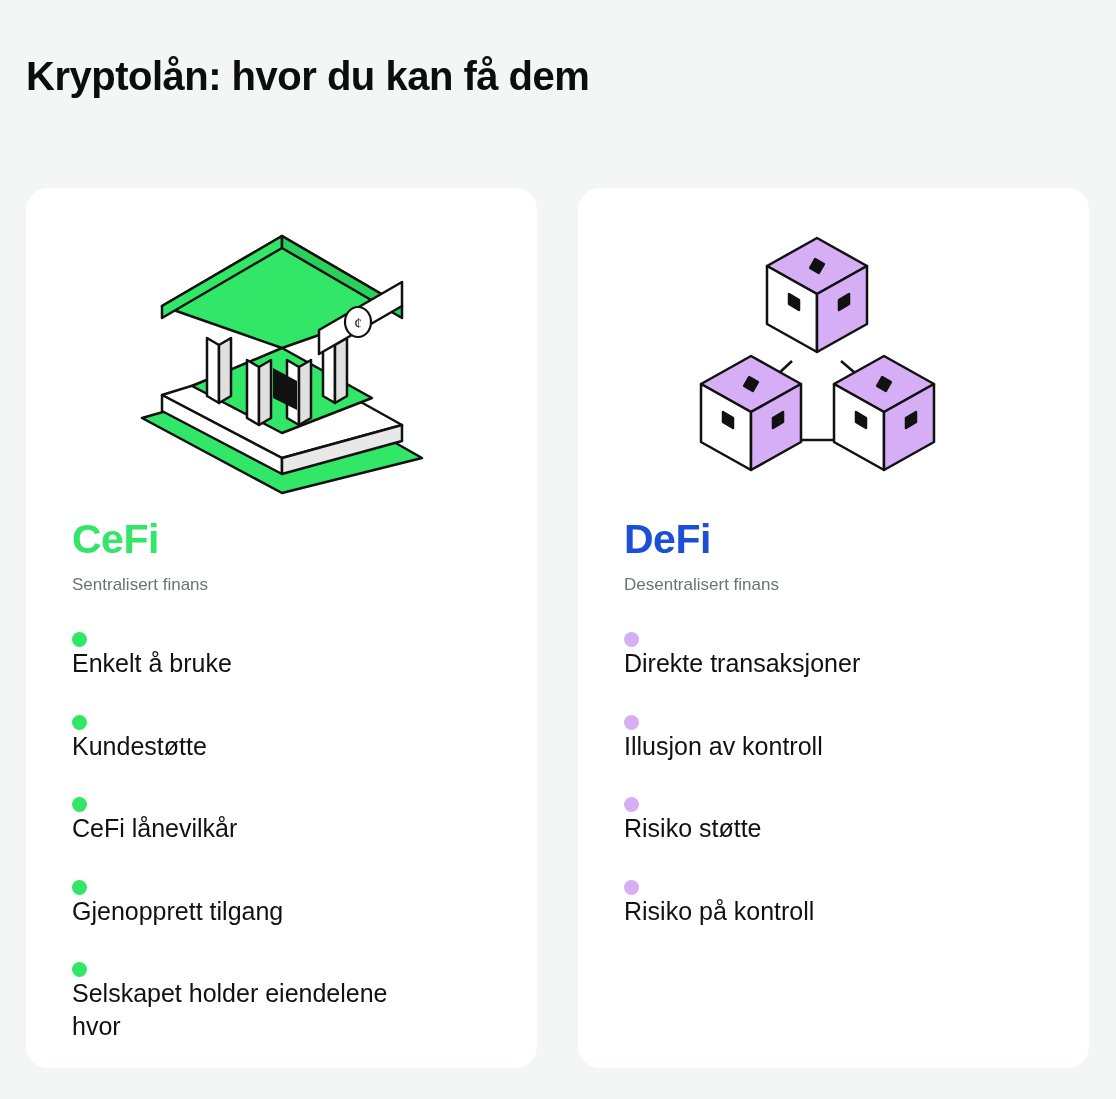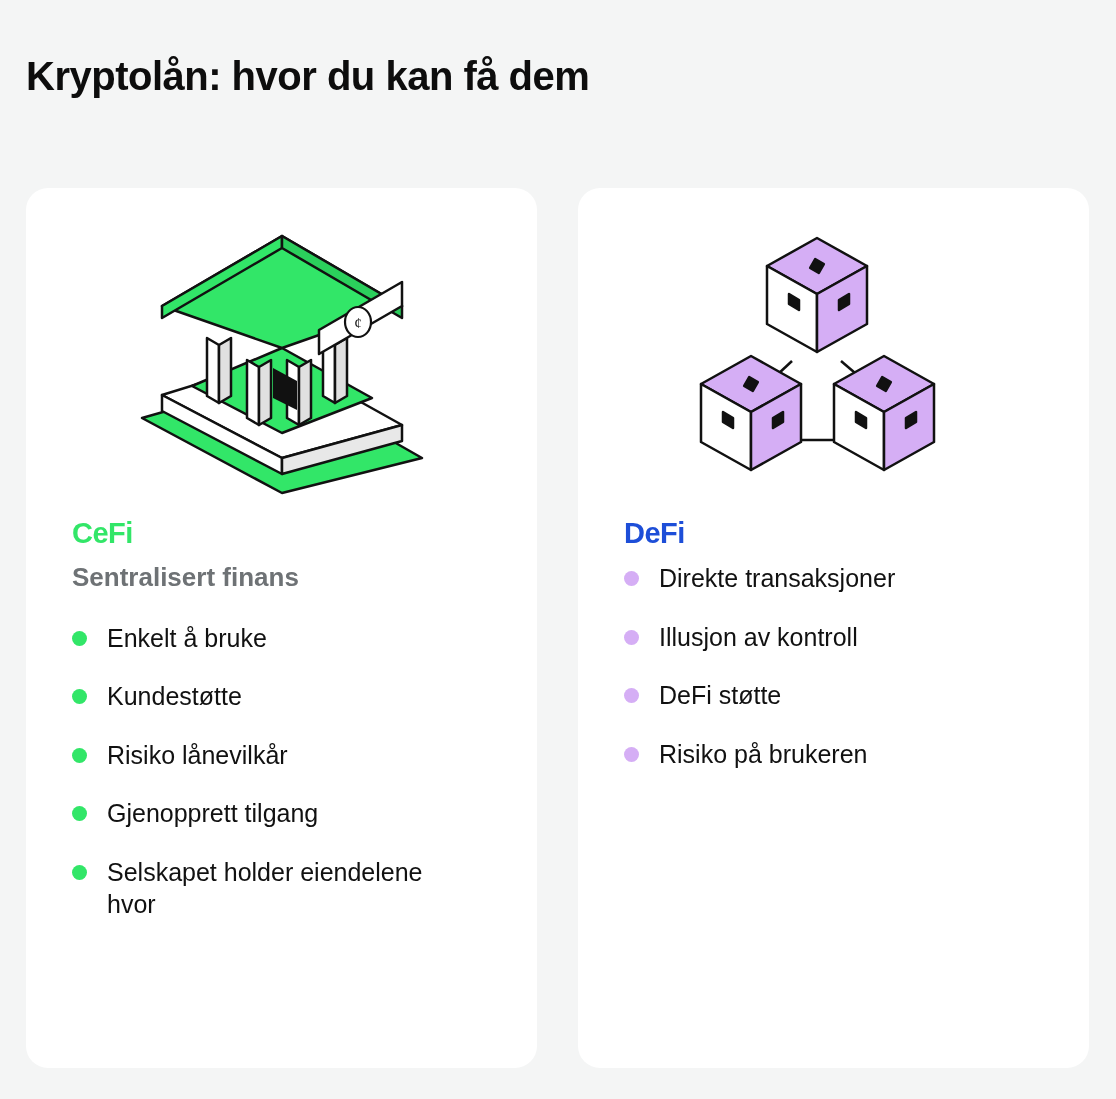--- a/index.html
+++ b/index.html
@@ -52,47 +52,47 @@
     height: 330px;
     display: flex;
     align-items: center;
     justify-content: center;
     padding-top: 14px;
   }
   .card-body {
     padding: 0 46px;
   }
   .card-title {
-    font-size: 29px;
+    font-size: 41px;
     font-weight: bold;
     letter-spacing: -0.5px;
     margin: 0 0 14px 0;
     line-height: 1.05;
   }
   .card-title.cefi { color: #32e668; }
   .card-title.defi { color: #1d4ed8; }
   .card-sub {
-    font-size: 26px;
+    font-size: 17px;
     color: #6e7275;
     margin: 0 0 28px 0;
     line-height: 1.2;
-    font-weight: bold;
   }
   ul.features {
     list-style: none;
     margin: 0;
     padding: 0;
   }
   ul.features li {
     display: flex;
     align-items: flex-start;
     margin-bottom: 26px;
     font-size: 25px;
     line-height: 1.3;
     color: #111111;
+    flex-direction: column;
   }
   ul.features li .dot {
     flex: 0 0 auto;
     width: 15px;
     height: 15px;
     border-radius: 50%;
     margin-top: 9px;
     margin-right: 20px;
   }
   .dot.cefi { background: #32e668; }
@@ -150,21 +150,21 @@
           <li>
               <span class="dot cefi"></span>
               <span class="feat-text">Enkelt å bruke</span>
             </li>
           <li>
               <span class="dot cefi"></span>
               <span class="feat-text">Kundestøtte</span>
             </li>
           <li>
               <span class="dot cefi"></span>
-              <span class="feat-text">Risiko lånevilkår</span>
+              <span class="feat-text">CeFi lånevilkår</span>
             </li>
           <li>
               <span class="dot cefi"></span>
               <span class="feat-text">Gjenopprett tilgang</span>
             </li>
           <li>
               <span class="dot cefi"></span>
               <span class="feat-text">Selskapet holder eiendelene hvor</span>
             </li>
         </ul>
@@ -204,35 +204,36 @@
             <polygon points="145,166 195,194 195,252 145,224" fill="#ffffff"></polygon>
             <polygon points="245,166 195,194 195,252 245,224" fill="#d5aef5"></polygon>
             <rect x="190" y="161" width="10" height="10" fill="#111" transform="rotate(30 195 166)"></rect>
             <polygon points="167,194 177,200 177,210 167,204" fill="#111"></polygon>
             <polygon points="217,200 227,194 227,204 217,210" fill="#111"></polygon>
           </g>
         </svg>
       </div>
       <div class="card-body">
         <div class="card-title defi">DeFi</div>
+        <div class="card-sub">Desentralisert finans</div>
         <ul class="features">
           <li>
               <span class="dot defi"></span>
               <span class="feat-text">Direkte transaksjoner</span>
             </li>
           <li>
               <span class="dot defi"></span>
               <span class="feat-text">Illusjon av kontroll</span>
             </li>
           <li>
               <span class="dot defi"></span>
-              <span class="feat-text">DeFi støtte</span>
-            </li>
-          <li>
-              <span class="dot defi"></span>
-              <span class="feat-text">Risiko på brukeren</span>
+              <span class="feat-text">Risiko støtte</span>
+            </li>
+          <li>
+              <span class="dot defi"></span>
+              <span class="feat-text">Risiko på kontroll</span>
             </li>
         </ul>
       </div>
     </div>
 
   </div>
 </div>
 
 </body></html>

